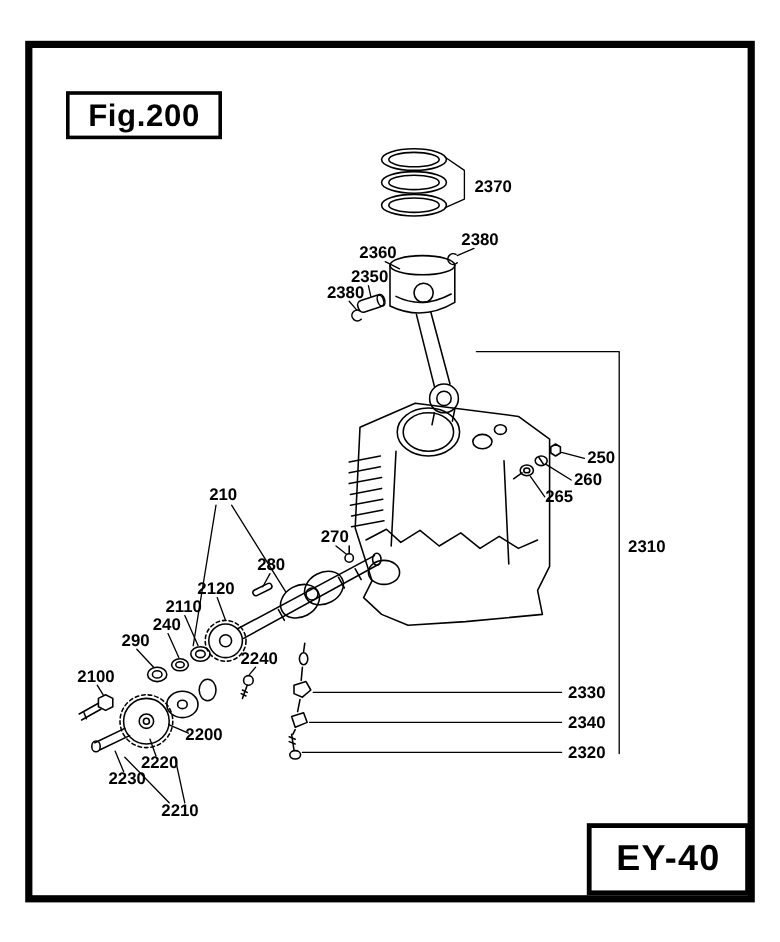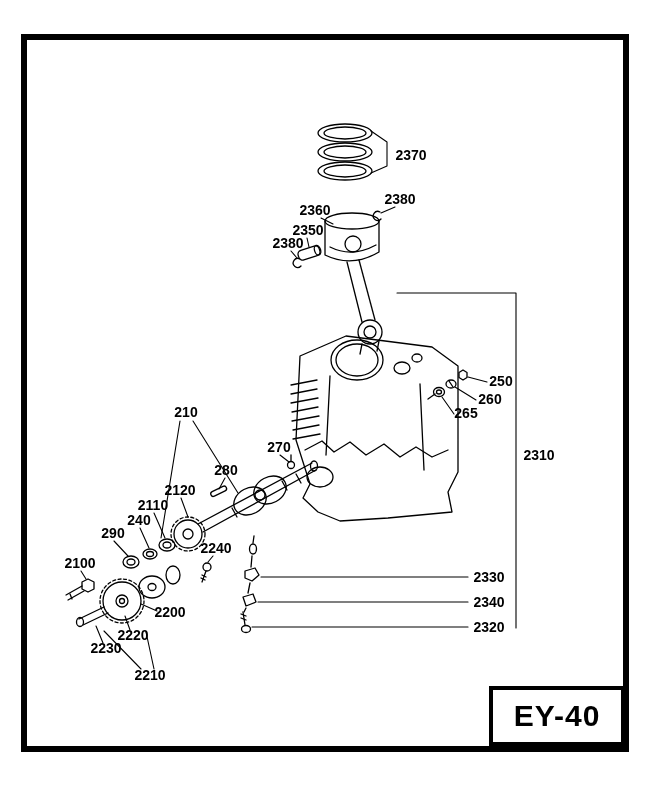--- a/index.html
+++ b/index.html
@@ -249,17 +249,20 @@
     <text class="lbl" x="216" y="553">2240</text>
     <text class="lbl" x="170" y="617">2200</text>
     <text class="lbl" x="489" y="582">2330</text>
     <text class="lbl" x="489" y="607">2340</text>
     <text class="lbl" x="489" y="632">2320</text>
     <text class="lbl" x="133" y="640">2220</text>
     <text class="lbl" x="106" y="653">2230</text>
     <text class="lbl" x="150" y="680">2210</text>
   </svg>
 
+  <div class="fig-box">
+    <span>Fig.200</span>
+  </div>
 
   <div class="model-box">
     <span>EY-40</span>
   </div>
 </div>
 
 </body></html>

